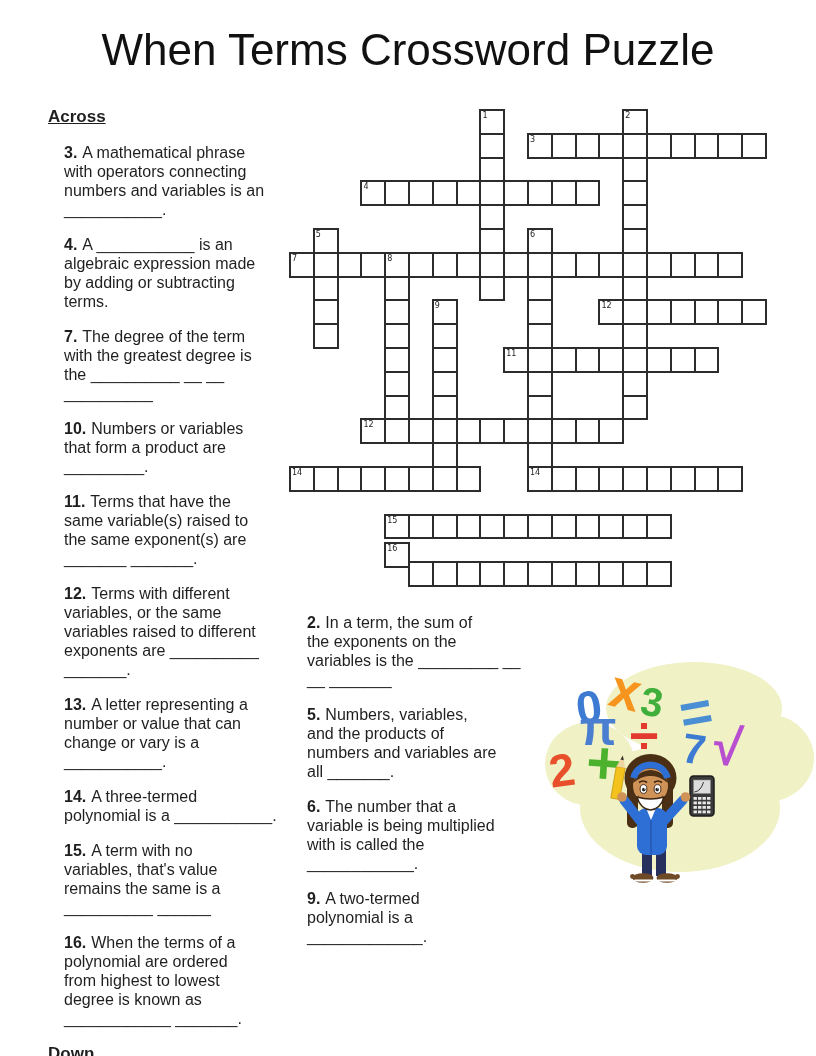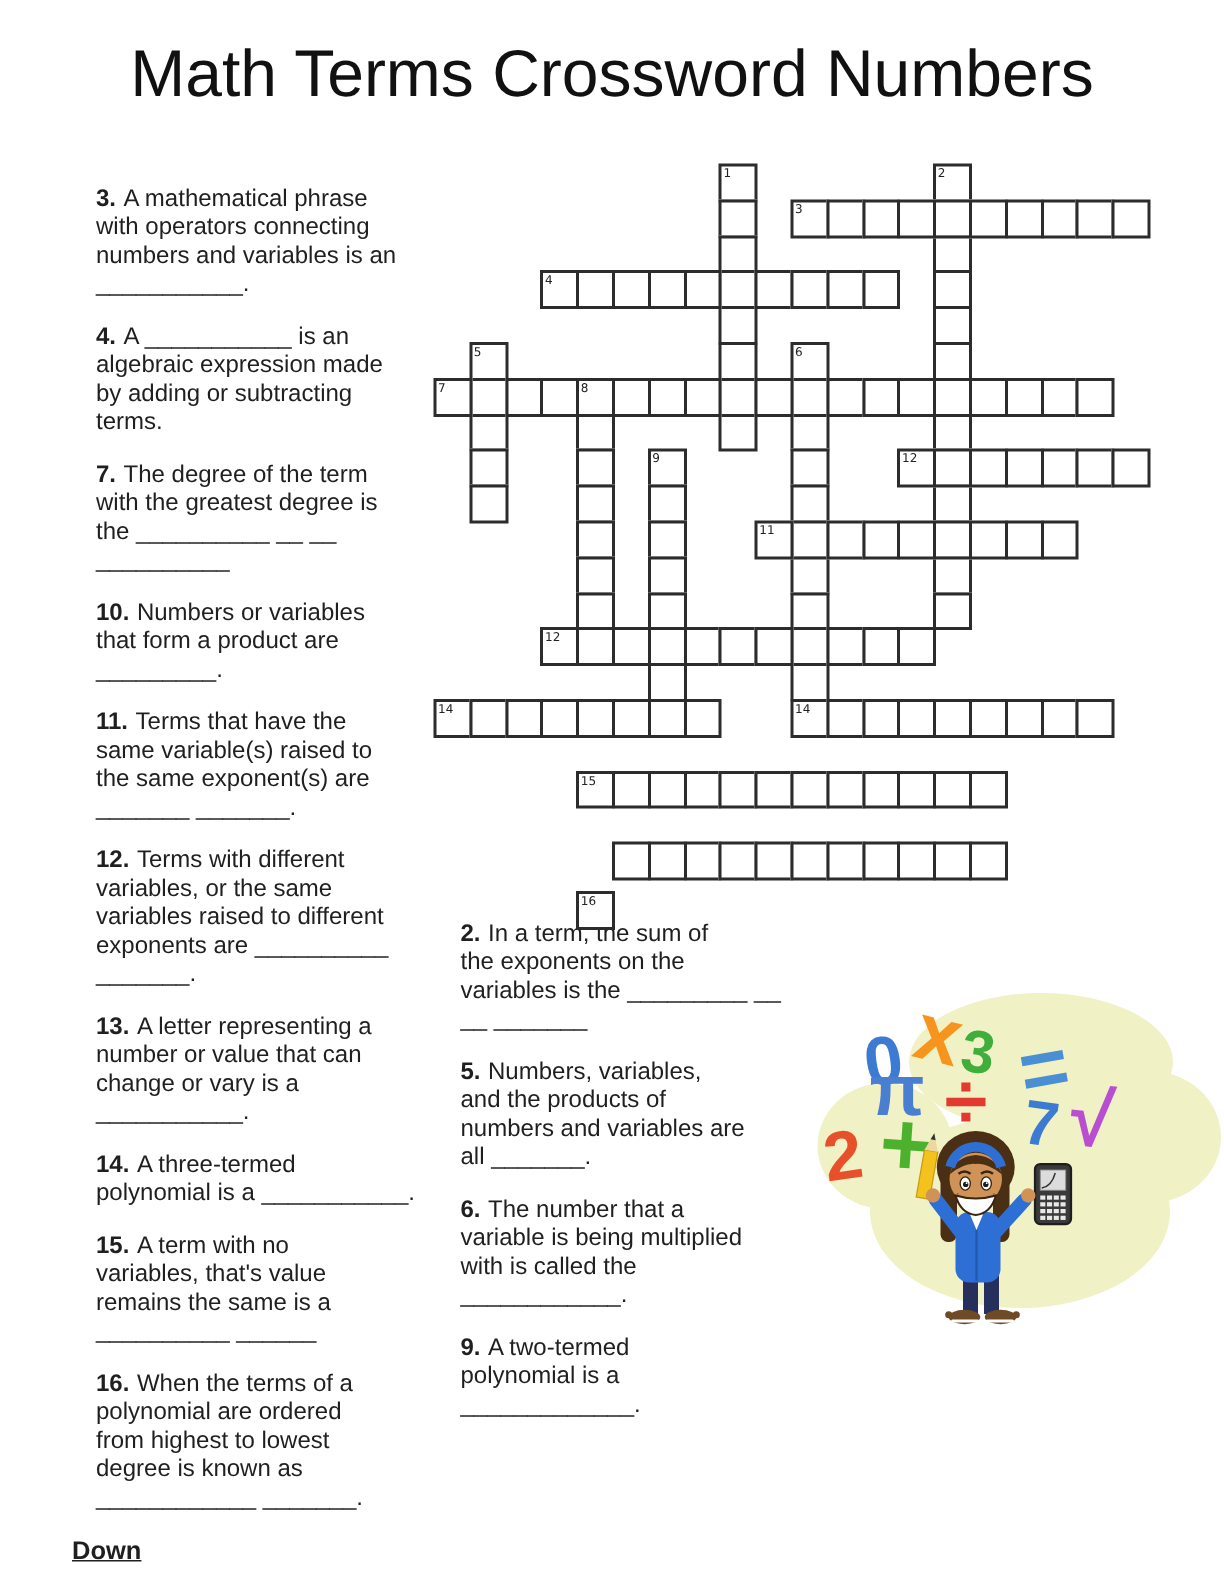--- a/index.html
+++ b/index.html
@@ -34,23 +34,24 @@
     font-size:8px; line-height:9px; color:#222;
     font-family:"DejaVu Sans", sans-serif;
   }
   .illustration { position:absolute; left:544px; top:650px; }
 </style>
 </head>
 <body>
 
 <div class="page">
 
-  <h1 class="title">Math Terms Crossword Numbers</h1>
+  <h1 class="title">When Terms Crossword Puzzle</h1>
 
   <div class="col col-left">
+    <div class="heading">Across</div>
     <div id="across-clues">
         <div class="clue"><b class="clue-num">3.</b><span class="clue-text">A mathematical phrase
 with operators connecting
 numbers and variables is an
 ___________.</span></div>
         <div class="clue"><b class="clue-num">4.</b><span class="clue-text">A ___________ is an
 algebraic expression made
 by adding or subtracting
 terms.</span></div>
         <div class="clue"><b class="clue-num">7.</b><span class="clue-text">The degree of the term
@@ -267,21 +268,21 @@
       <div class="cell" style="left: 431.8px; top: 513.6px; width: 25.8px; height: 25.8px;"></div>
       <div class="cell" style="left: 455.6px; top: 513.6px; width: 25.8px; height: 25.8px;"></div>
       <div class="cell" style="left: 479.4px; top: 513.6px; width: 25.8px; height: 25.8px;"></div>
       <div class="cell" style="left: 503.2px; top: 513.6px; width: 25.8px; height: 25.8px;"></div>
       <div class="cell" style="left: 527px; top: 513.6px; width: 25.8px; height: 25.8px;"></div>
       <div class="cell" style="left: 550.8px; top: 513.6px; width: 25.8px; height: 25.8px;"></div>
       <div class="cell" style="left: 574.6px; top: 513.6px; width: 25.8px; height: 25.8px;"></div>
       <div class="cell" style="left: 598.4px; top: 513.6px; width: 25.8px; height: 25.8px;"></div>
       <div class="cell" style="left: 622.2px; top: 513.6px; width: 25.8px; height: 25.8px;"></div>
       <div class="cell" style="left: 646px; top: 513.6px; width: 25.8px; height: 25.8px;"></div>
-      <div class="cell" style="left: 384.2px; top: 594px; width: 25.8px; height: 25.8px; text-decoration: underline;">
+      <div class="cell" style="left: 384.2px; top: 542px; width: 25.8px; height: 25.8px; text-decoration: underline;">
         <span class="cellnum">16</span>
       </div>
       <div class="cell" style="left: 408px; top: 561.2px; width: 25.8px; height: 25.8px;"></div>
       <div class="cell" style="left: 431.8px; top: 561.2px; width: 25.8px; height: 25.8px;"></div>
       <div class="cell" style="left: 455.6px; top: 561.2px; width: 25.8px; height: 25.8px;"></div>
       <div class="cell" style="left: 479.4px; top: 561.2px; width: 25.8px; height: 25.8px;"></div>
       <div class="cell" style="left: 503.2px; top: 561.2px; width: 25.8px; height: 25.8px;"></div>
       <div class="cell" style="left: 527px; top: 561.2px; width: 25.8px; height: 25.8px;"></div>
       <div class="cell" style="left: 550.8px; top: 561.2px; width: 25.8px; height: 25.8px;"></div>
       <div class="cell" style="left: 574.6px; top: 561.2px; width: 25.8px; height: 25.8px;"></div>

